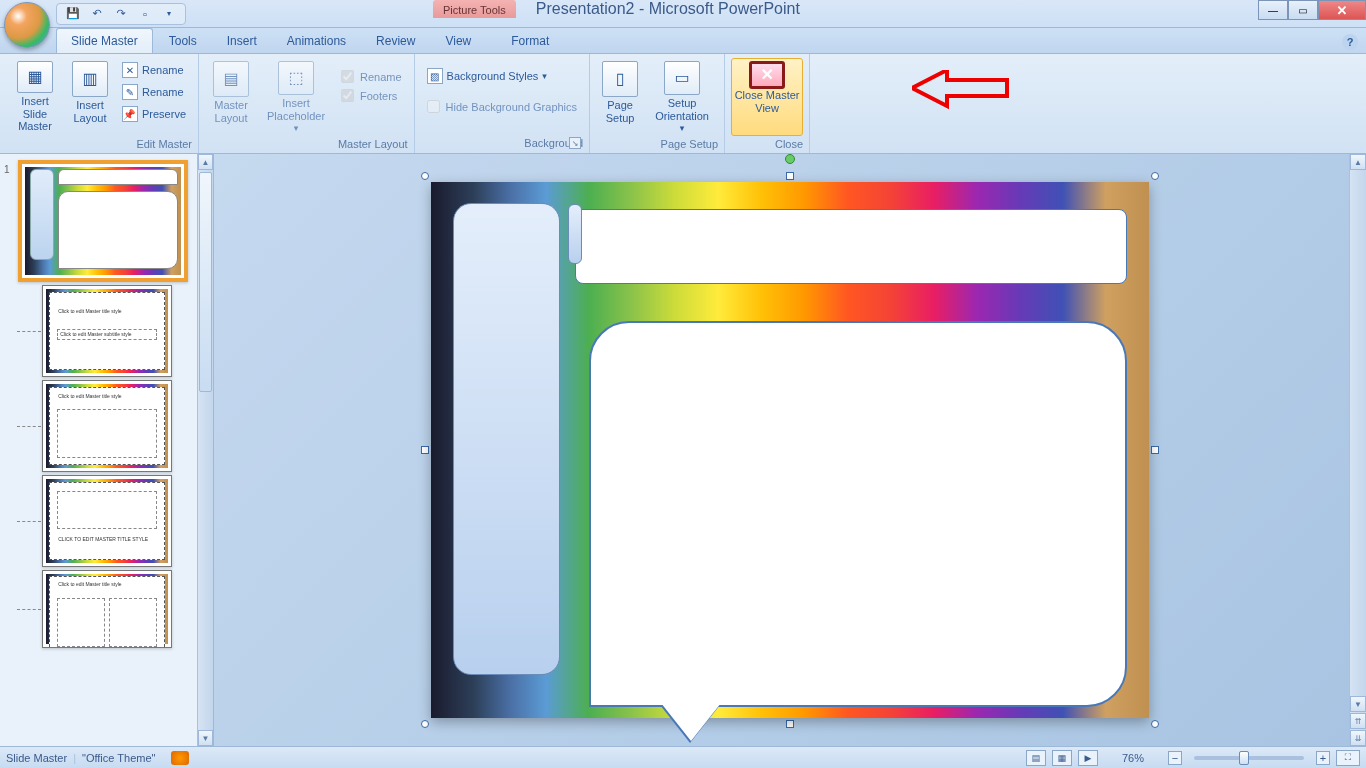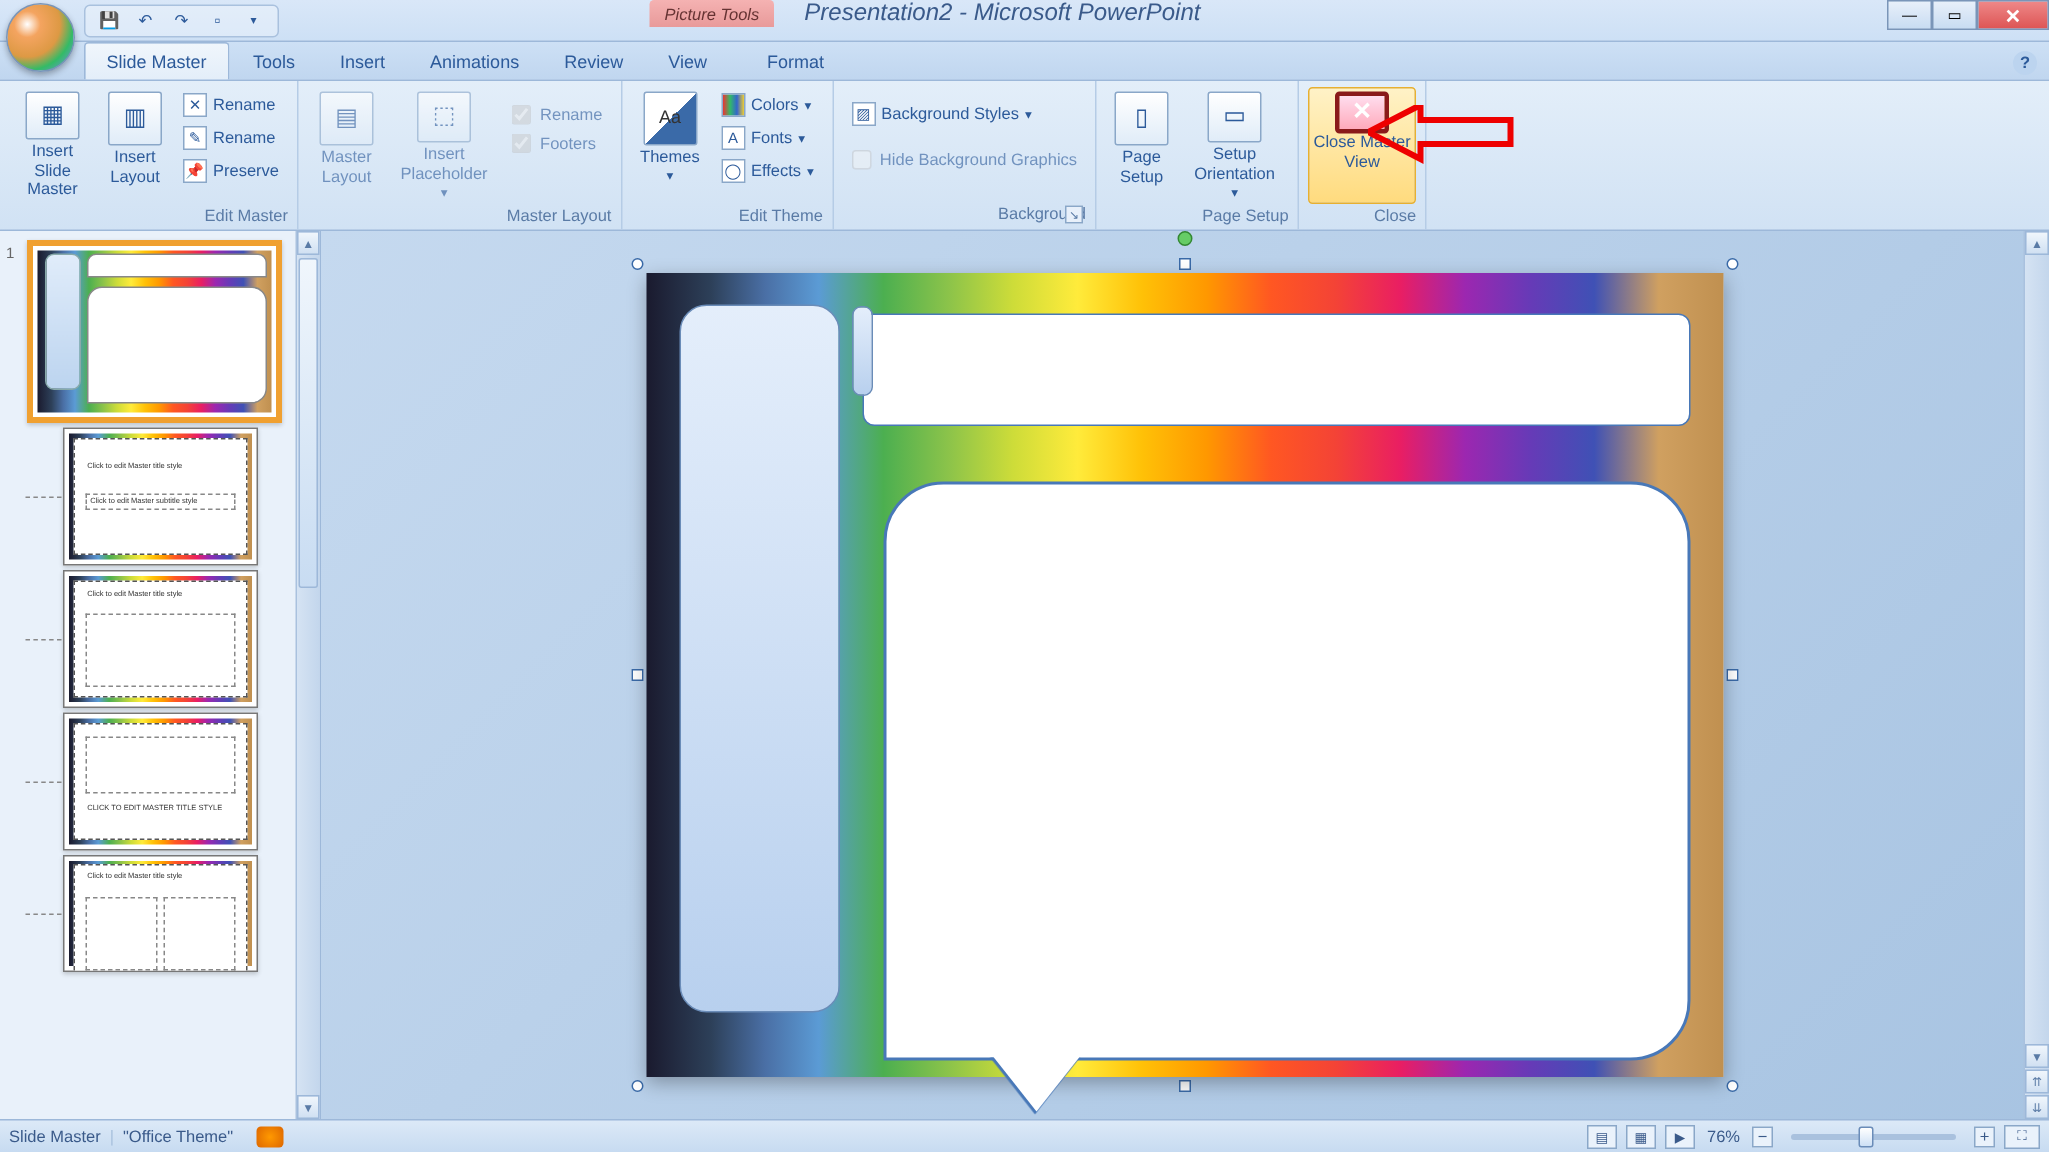--- a/index.html
+++ b/index.html
@@ -3,21 +3,21 @@
 <meta charset="utf-8">
 <style>
 * { margin: 0; padding: 0; box-sizing: border-box; font-family: "Segoe UI", Tahoma, sans-serif; }
 body { width: 1366px; height: 768px; overflow: hidden; background: #d6e5f5; display: flex; flex-direction: column; }
 
 
 .titlebar { height: 28px; background: linear-gradient(#d9e7f8, #cde0f5); display: flex; align-items: center; position: relative; border-bottom: 1px solid #9db8d9; }
 .office-orb { width: 46px; height: 46px; border-radius: 50%; background: radial-gradient(circle at 30% 30%, #fff, #f4a460 20%, #d94 50%, #3b6 70%, #69c 90%); position: absolute; left: 4px; top: 2px; z-index: 10; border: 1px solid #7a95b8; box-shadow: 0 2px 4px rgba(0,0,0,.3); }
 .qat { margin-left: 56px; display: flex; gap: 8px; align-items: center; height: 22px; background: rgba(255,255,255,.3); border-radius: 4px; padding: 0 8px; border: 1px solid #a9c1de; }
 .qat-icon { width: 16px; height: 16px; display: flex; align-items: center; justify-content: center; font-size: 11px; color: #2c5a9a; cursor: pointer; }
-.title-context { position: absolute; left: 50%; transform: translateX(-250px); top: 0; display: flex; align-items: center; gap: 20px; font-size: 12px; font-style: italic; }
+.title-context { position: absolute; left: 50%; transform: translateX(-250px); top: 0; display: flex; align-items: center; gap: 20px; font-size: 12px; }
 .context-tab { background: linear-gradient(#f5b2b2, #e89a9a); padding: 4px 10px 2px; border-radius: 3px 3px 0 0; color: #633; font-size: 11px; }
 .title-text { color: #3a5a8a; font-size: 16px; }
 .window-controls { position: absolute; right: 0; top: 0; display: flex; }
 .win-ctrl { width: 30px; height: 20px; display: flex; align-items: center; justify-content: center; font-size: 10px; border: 1px solid #7a95b8; background: linear-gradient(#e8f0fa, #c8dcf2); }
 .win-ctrl.close { width: 48px; background: linear-gradient(#e88, #d55); color: #fff; font-size: 13px; font-weight: bold; }
 
 
 .tabs { height: 26px; background: linear-gradient(#cde0f5, #c0d6ef); display: flex; align-items: flex-end; padding-left: 56px; gap: 2px; border-bottom: 1px solid #9db8d9; position: relative; }
 .tab { padding: 5px 14px; font-size: 12px; color: #2c5a9a; cursor: pointer; border-radius: 3px 3px 0 0; }
 .tab.active { background: linear-gradient(#f0f6fc, #e3eef9); border: 1px solid #9db8d9; border-bottom: none; font-weight: 500; }
@@ -163,43 +163,20 @@
           </div>
         <div class="small-btn">
             <input type="checkbox" checked="" disabled="" style="">
             <span>Footers</span>
           </div>
       </div>
     </div>
     <div class="group-label">Master Layout</div>
   </div>
 
-  <div class="group">
-    <div class="group-body">
-      <div class="big-btn dropdown-arrow" style="width:52px;">
-        <div class="big-icon" style="background:linear-gradient(135deg,#fff 50%,#3a6aa8 50%); font-size:12px; color:#333;">Aa</div>
-        <span>Themes</span>
-      </div>
-      <div class="small-col">
-        <div class="small-btn dropdown-arrow">
-            <span class="small-icon" style="background:linear-gradient(90deg,#e33,#3b6,#36c,#ec3);"></span>
-            <span>Colors</span>
-          </div>
-        <div class="small-btn dropdown-arrow">
-            <span class="small-icon">A</span>
-            <span>Fonts</span>
-          </div>
-        <div class="small-btn dropdown-arrow">
-            <span class="small-icon">◯</span>
-            <span>Effects</span>
-          </div>
-      </div>
-    </div>
-    <div class="group-label">Edit Theme</div>
-  </div>
 
   <div class="group">
     <div class="group-body">
       <div class="small-col" style="padding-top:8px;">
         <div class="small-btn dropdown-arrow">
             <span class="small-icon">▨</span>
             <span>Background Styles</span>
           </div>
         <div class="small-btn" style="opacity:.6; margin-top:10px;">
             <input type="checkbox" disabled="" style="">
@@ -327,20 +304,20 @@
 
 <div class="statusbar">
   <span>Slide Master</span>
   <span style="color:#a9c1de;">|</span>
   <span>"Office Theme"</span>
   <span style="margin-left:10px;width:18px;height:14px;background:radial-gradient(circle,#f90,#d60);border-radius:3px;"></span>
   <div class="spacer"></div>
   <div class="view-btn">▤</div>
   <div class="view-btn">▦</div>
   <div class="view-btn">▶</div>
-  <span style="margin:0 2px;">76%</span>
+  <span style="margin:0 18px;">76%</span>
   <div class="zoom-end">−</div>
   <div class="zoom-track">
       <div class="zoom-thumb"></div>
     </div>
   <div class="zoom-end">+</div>
   <div class="view-btn" style="width:24px;">⛶</div>
 </div>
 
 </body></html>

